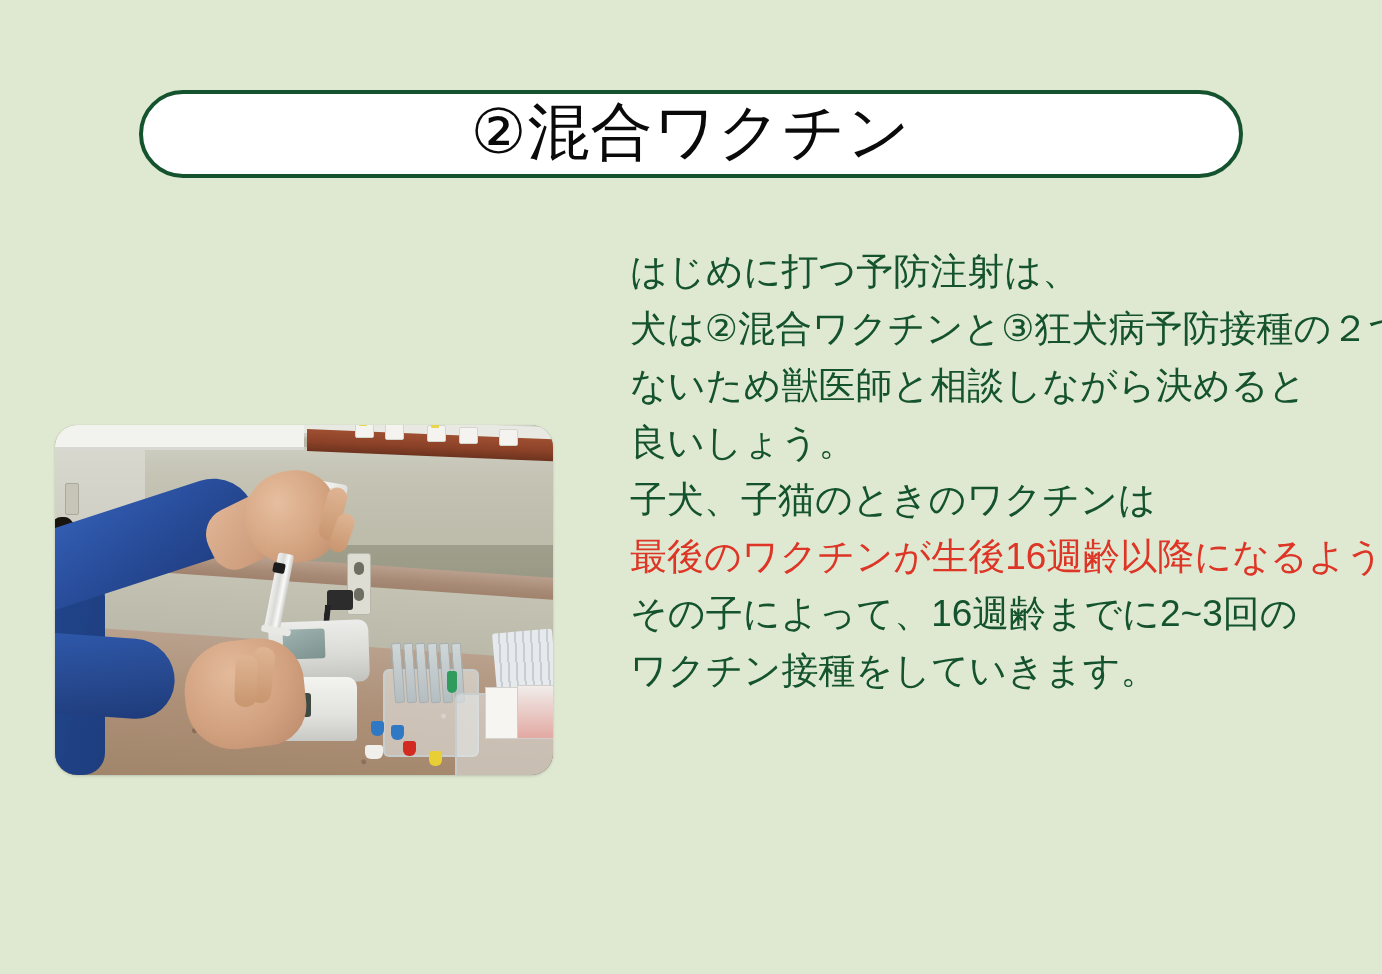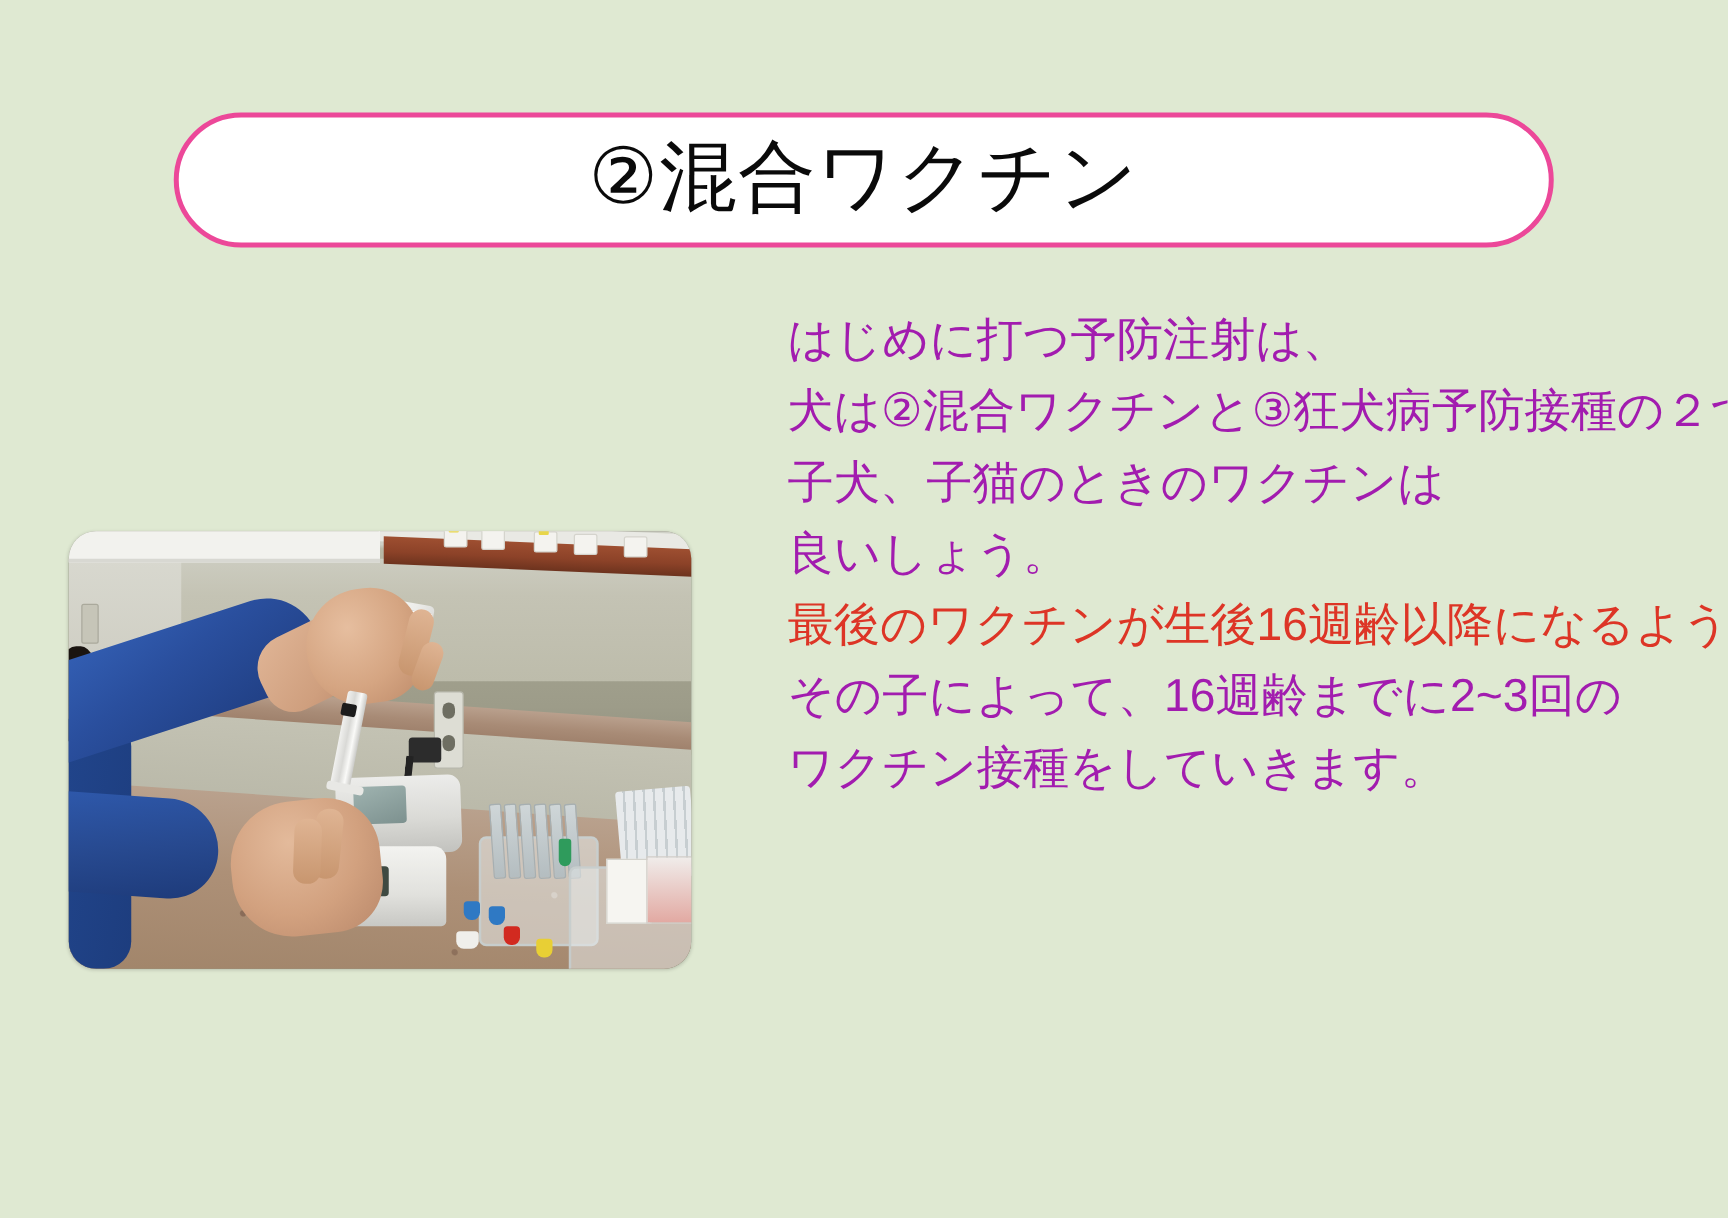--- a/index.html
+++ b/index.html
@@ -14,24 +14,24 @@
     overflow: hidden;
     position: relative;
   }
 
   
   #title-banner {
     position: absolute;
     left: 139px;
     top: 90px;
     width: 1104px;
-    height: 108px;
+    height: 88px;
     box-sizing: border-box;
     background: #ffffff;
-    border: 4px solid #ec4899;
+    border: 4px solid #14532d;
     border-radius: 56px;
     display: flex;
     align-items: center;
     justify-content: center;
   }
   #title-text {
     font-size: 62px;
     line-height: 1;
     color: #0a0a0a;
     letter-spacing: 1px;
@@ -341,21 +341,21 @@
   
   #body-text {
     position: absolute;
     left: 630px;
     top: 243px;
     width: 720px;
   }
   .line {
     font-size: 37px;
     line-height: 57px;
-    color: #a21caf;
+    color: #14532d;
     white-space: nowrap;
     letter-spacing: 0px;
   }
   .line.red {
     color: #dd3526;
   }
 </style>
 </head>
 <body>
 
@@ -436,18 +436,19 @@
   <div class="ph" id="ph-hand-bottom"></div>
   <div class="ph ph-finger-top" style="left:196px; top:222px; width:22px; height:56px; transform:rotate(6deg);"></div>
   <div class="ph ph-finger-top" style="left:180px; top:230px; width:22px; height:52px; transform:rotate(2deg);"></div>
 
   <div class="ph" id="ph-blur"></div>
 </div>
 
 <div id="body-text">
   <div class="line">はじめに打つ予防注射は、</div>
   <div class="line">犬は②混合ワクチンと③狂犬病予防接種の２つ</div>
+  <div class="line">ないため獣医師と相談しながら決めると</div>
+  <div class="line">良いしょう。</div>
   <div class="line">子犬、子猫のときのワクチンは</div>
-  <div class="line">良いしょう。</div>
   <div class="line red">最後のワクチンが生後16週齢以降になるように</div>
   <div class="line">その子によって、16週齢までに2~3回の</div>
   <div class="line">ワクチン接種をしていきます。</div>
 </div>
 
 </body></html>

